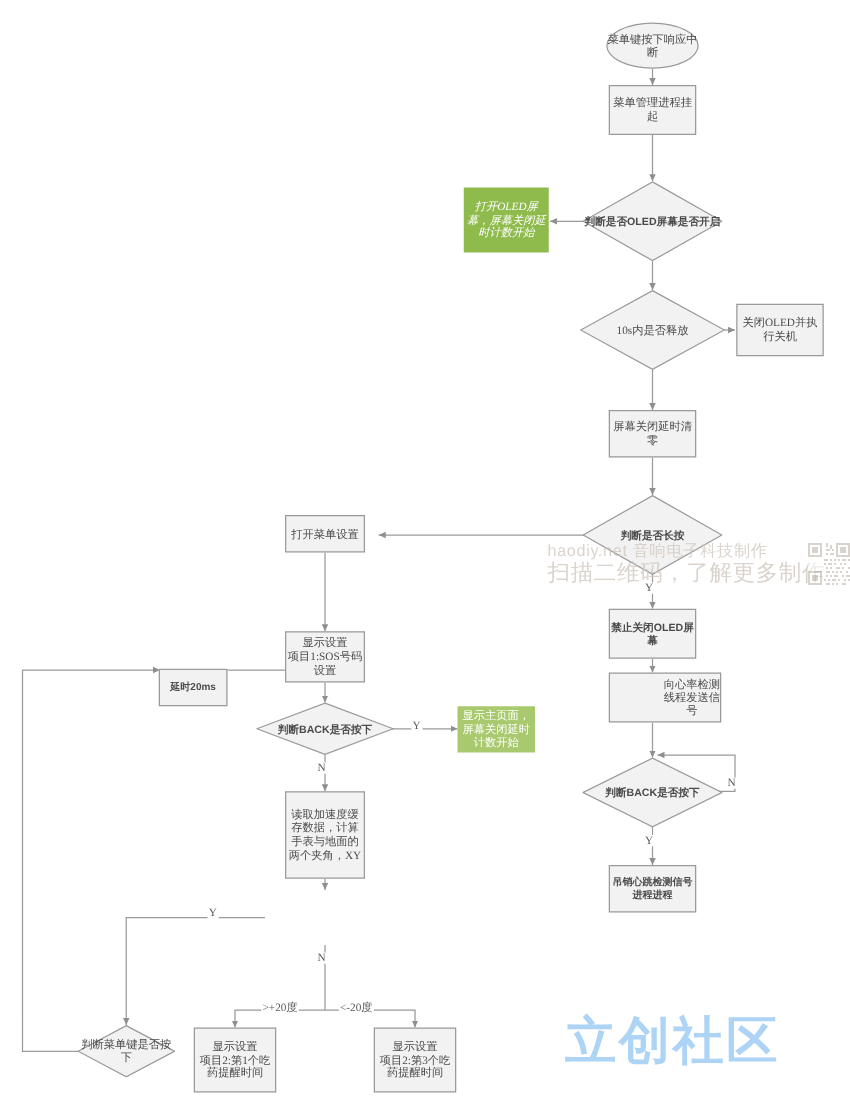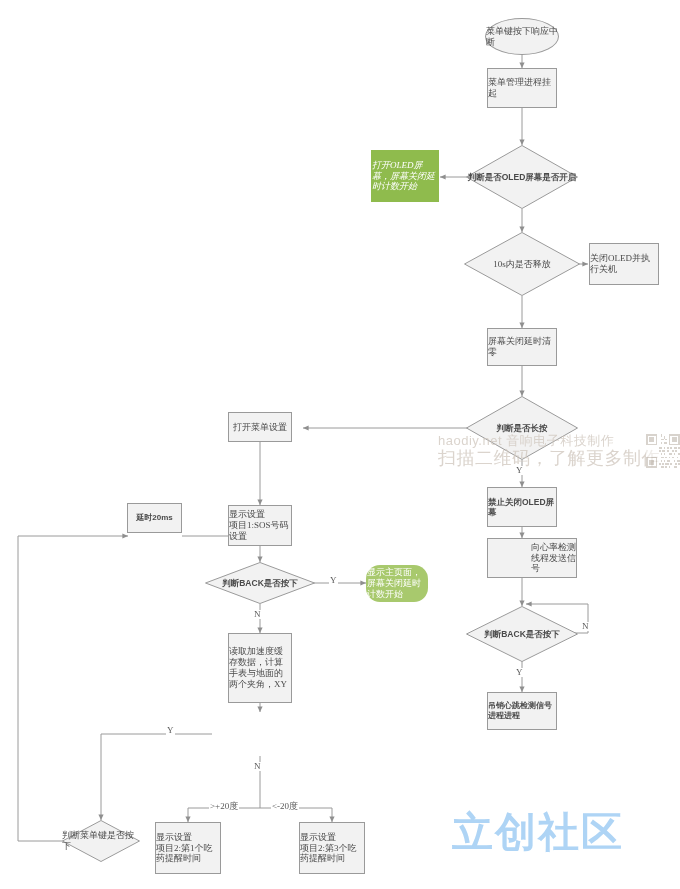--- a/index.html
+++ b/index.html
@@ -24,21 +24,21 @@
     width: 680px;
     height: 889px;
     pointer-events: none;
   }
   .node {
     position: absolute;
     box-sizing: border-box;
     display: flex;
     align-items: center;
     justify-content: center;
-    text-align: left;
+    text-align: center;
     color: #4a4a4a;
     line-height: 1.22;
     white-space: pre-line;
   }
   .n-rect {
     background: #f2f2f2;
     border: 1px solid #9a9a9a;
     font-size: 9px;
   }
   .n-term {
@@ -260,32 +260,32 @@
 
   <div class="node n-rect" style="left:228px; top:412px; width:64px; height:30px;">
     <span>打开菜单设置</span>
   </div>
 
   <div class="node n-rect" style="left:228px; top:505px; width:64px; height:41px;">
     <span>显示设置
 项目1:SOS号码设置</span>
   </div>
 
-  <div class="node n-rect" style="left:127px; top:503px; width:55px; height:30px; font-family:'Liberation Sans',sans-serif; font-weight:bold; font-size:8px;">
+  <div class="node n-rect" style="left:127px; top:535px; width:55px; height:30px; font-family:'Liberation Sans',sans-serif; font-weight:bold; font-size:8px;">
     <span>延时20ms</span>
   </div>
 
   <div class="node n-diamond bold" style="left:205px; top:562px; width:110px; height:42px;">
     <svg class="diamond-shape" viewBox="0 0 110 42" preserveAspectRatio="none">
       <polygon points="55,0.5 109.5,21 55,41.5 0.5,21" fill="#f2f2f2" stroke="#9a9a9a" stroke-width="1"></polygon>
     </svg>
     <span class="dlabel">判断BACK是否按下</span>
   </div>
 
-  <div class="node n-green" style="left:366px; top:565px; width:62px; height:37px; background:#a8c96d;border-radius:14px;">
+  <div class="node n-green" style="left:366px; top:565px; width:62px; height:37px; background:#a8c96d;">
     <span>显示主页面，屏幕关闭延时计数开始</span>
   </div>
 
   <div class="node n-rect" style="left:228px; top:633px; width:64px; height:70px;">
     <span>读取加速度缓存数据，计算手表与地面的两个夹角，XY</span>
   </div>
 
 
   <div class="node n-diamond" style="left:62px; top:820px; width:78px; height:42px;">
     <svg class="diamond-shape" viewBox="0 0 78 42" preserveAspectRatio="none">

